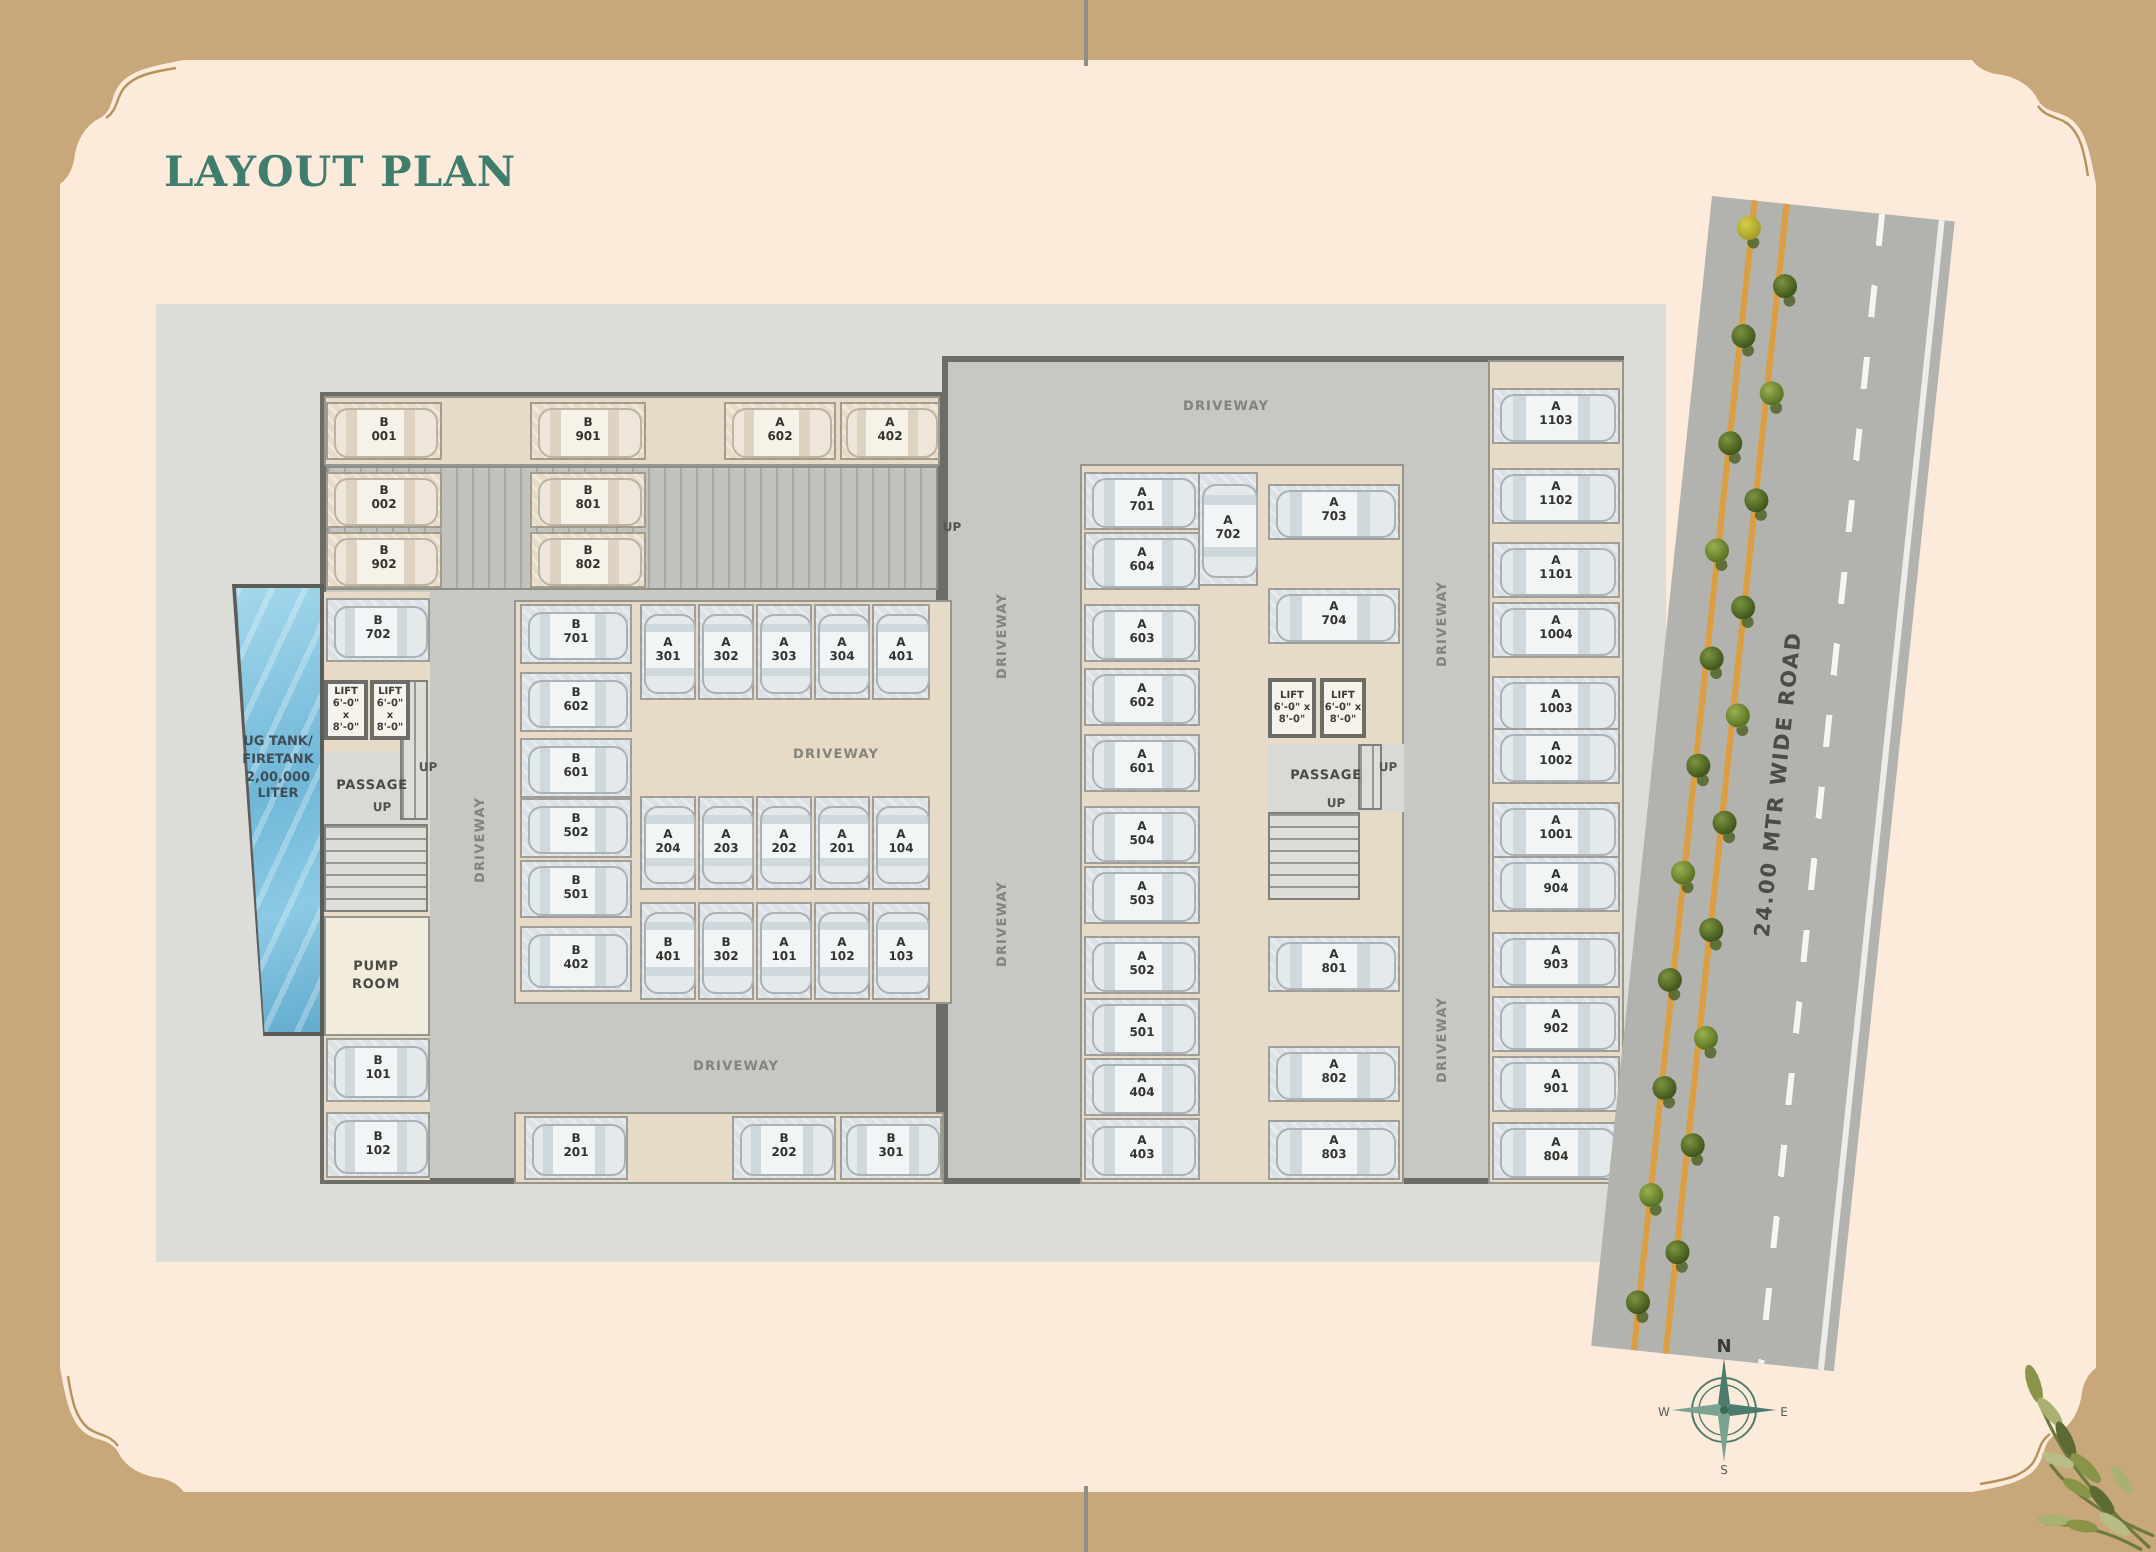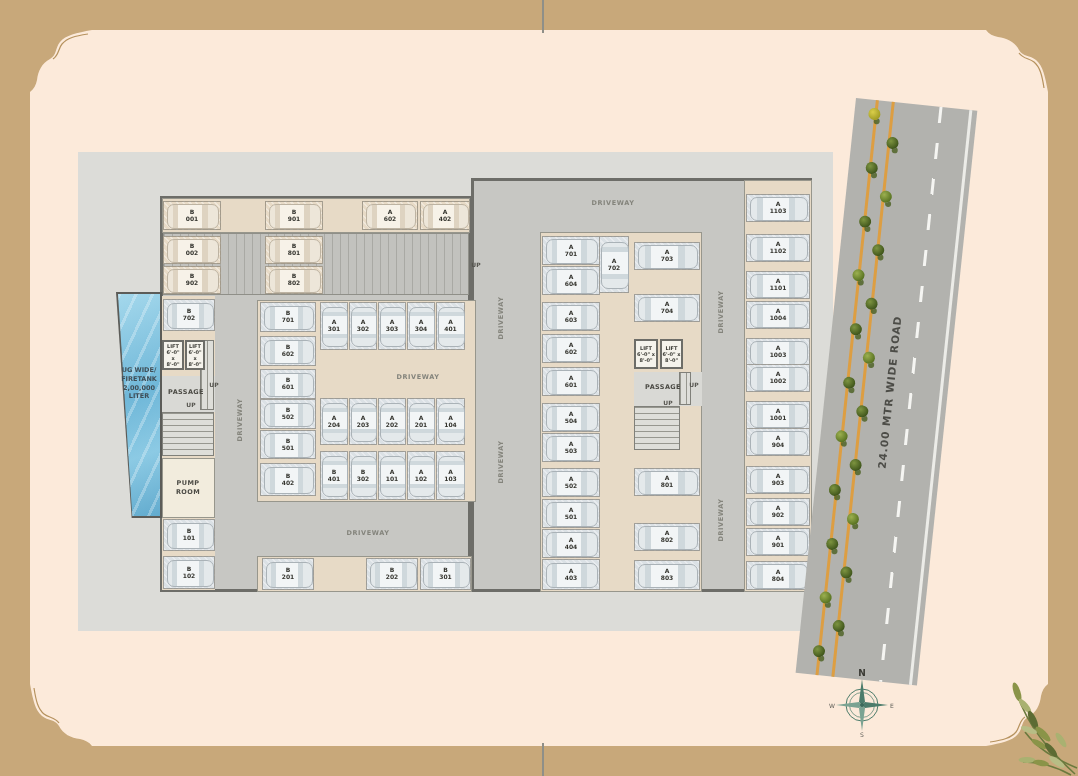--- a/index.html
+++ b/index.html
@@ -88,20 +88,21 @@
 <svg class="corner" style="right:30px;bottom:30px;transform:rotate(180deg);" viewBox="0 0 62 62">
   <path d="M0,0 L62,0 C46,3 36,5 30,12 C25,18 27,25 20,29 C12,33 8,41 7,50 C6,55 4,59 0,62 Z" fill="#c8a87a"></path>
   <path d="M58,4 C45,6 37,8 32,14 C28,19 29,25 23,29" fill="none" stroke="#b6925e" stroke-width="1.2"></path>
 </svg>
 <svg class="corner" style="left:30px;bottom:30px;transform:rotate(270deg);" viewBox="0 0 62 62">
   <path d="M0,0 L62,0 C46,3 36,5 30,12 C25,18 27,25 20,29 C12,33 8,41 7,50 C6,55 4,59 0,62 Z" fill="#c8a87a"></path>
   <path d="M58,4 C45,6 37,8 32,14 C28,19 29,25 23,29" fill="none" stroke="#b6925e" stroke-width="1.2"></path>
 </svg>
 
 <div id="title">
+  <div>LAYOUT PLAN</div>
 </div>
 
 <div id="site"></div>
 <div class="bld" style="left:160px;top:196px;width:311px;height:396px;"></div>
 <div class="bld" style="left:471px;top:178px;width:341px;height:414px;"></div>
 
 <div id="pool-outer">
   <div id="pool"></div>
 </div>
 
@@ -582,21 +583,21 @@
     <div class="dtext r" style="left: 721px; top: 520px;">DRIVEWAY</div>
     <div class="up" style="left: 476px; top: 264px;">UP</div>
     <div class="up" style="left: 214px; top: 384px;">UP</div>
     <div class="up" style="left: 191px; top: 404px;">UP</div>
     <div class="up" style="left: 694px; top: 384px;">UP</div>
     <div class="up" style="left: 668px; top: 402px;">UP</div>
     <div class="room" style="left: 186px; top: 393px;">PASSAGE</div>
     <div class="room" style="left: 663px; top: 388px;">PASSAGE</div>
     <div class="room" style="left: 188px; top: 488px;">PUMP
 ROOM</div>
-    <div class="tank" style="left: 139px; top: 384px;">UG WIDE/
+    <div class="tank" style="left: 139px; top: 384px;">UG TANK/
 FIRETANK
 2,00,000
 LITER</div>
   </div>
 <div id="lifts">
     <div class="lift" style="left: 162px; top: 340px; width: 22px; height: 30px;">LIFT
 6'-0" x
 8'-0"</div>
     <div class="lift" style="left: 185px; top: 340px; width: 20px; height: 30px;">LIFT
 6'-0" x

